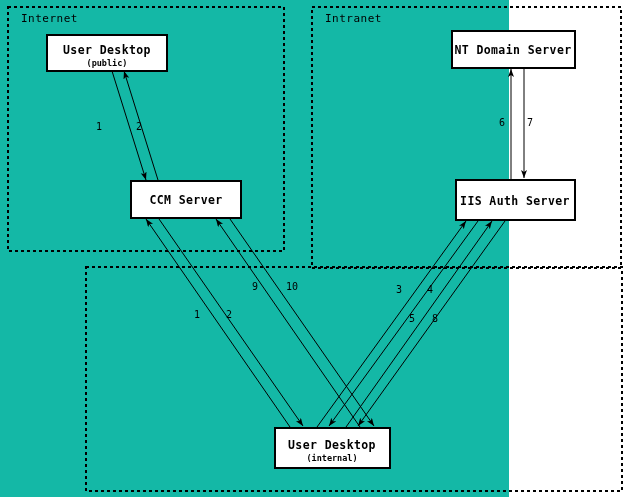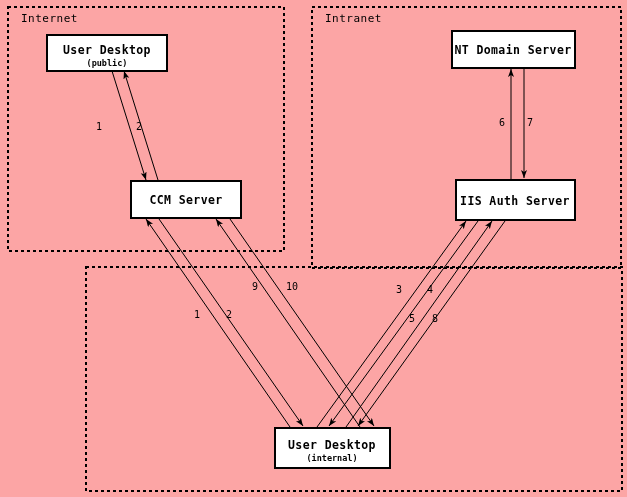--- a/index.html
+++ b/index.html
@@ -8,23 +8,23 @@
     background: #ffffff;
   }
   body {
     width: 627px;
     height: 497px;
     font-family: "DejaVu Sans Mono", "Liberation Mono", monospace;
     overflow: hidden;
   }
   #diagram-root {
     position: relative;
-    width: 627px;
+    width: 509px;
     height: 497px;
-    background: #fca5a5;
+    background: #14b8a6;
   }
   svg.diagram {
     display: block;
     width: 627px;
     height: 497px;
   }
   .zone-rect {
     fill: none;
     stroke: #000000;
     stroke-width: 1.2;

